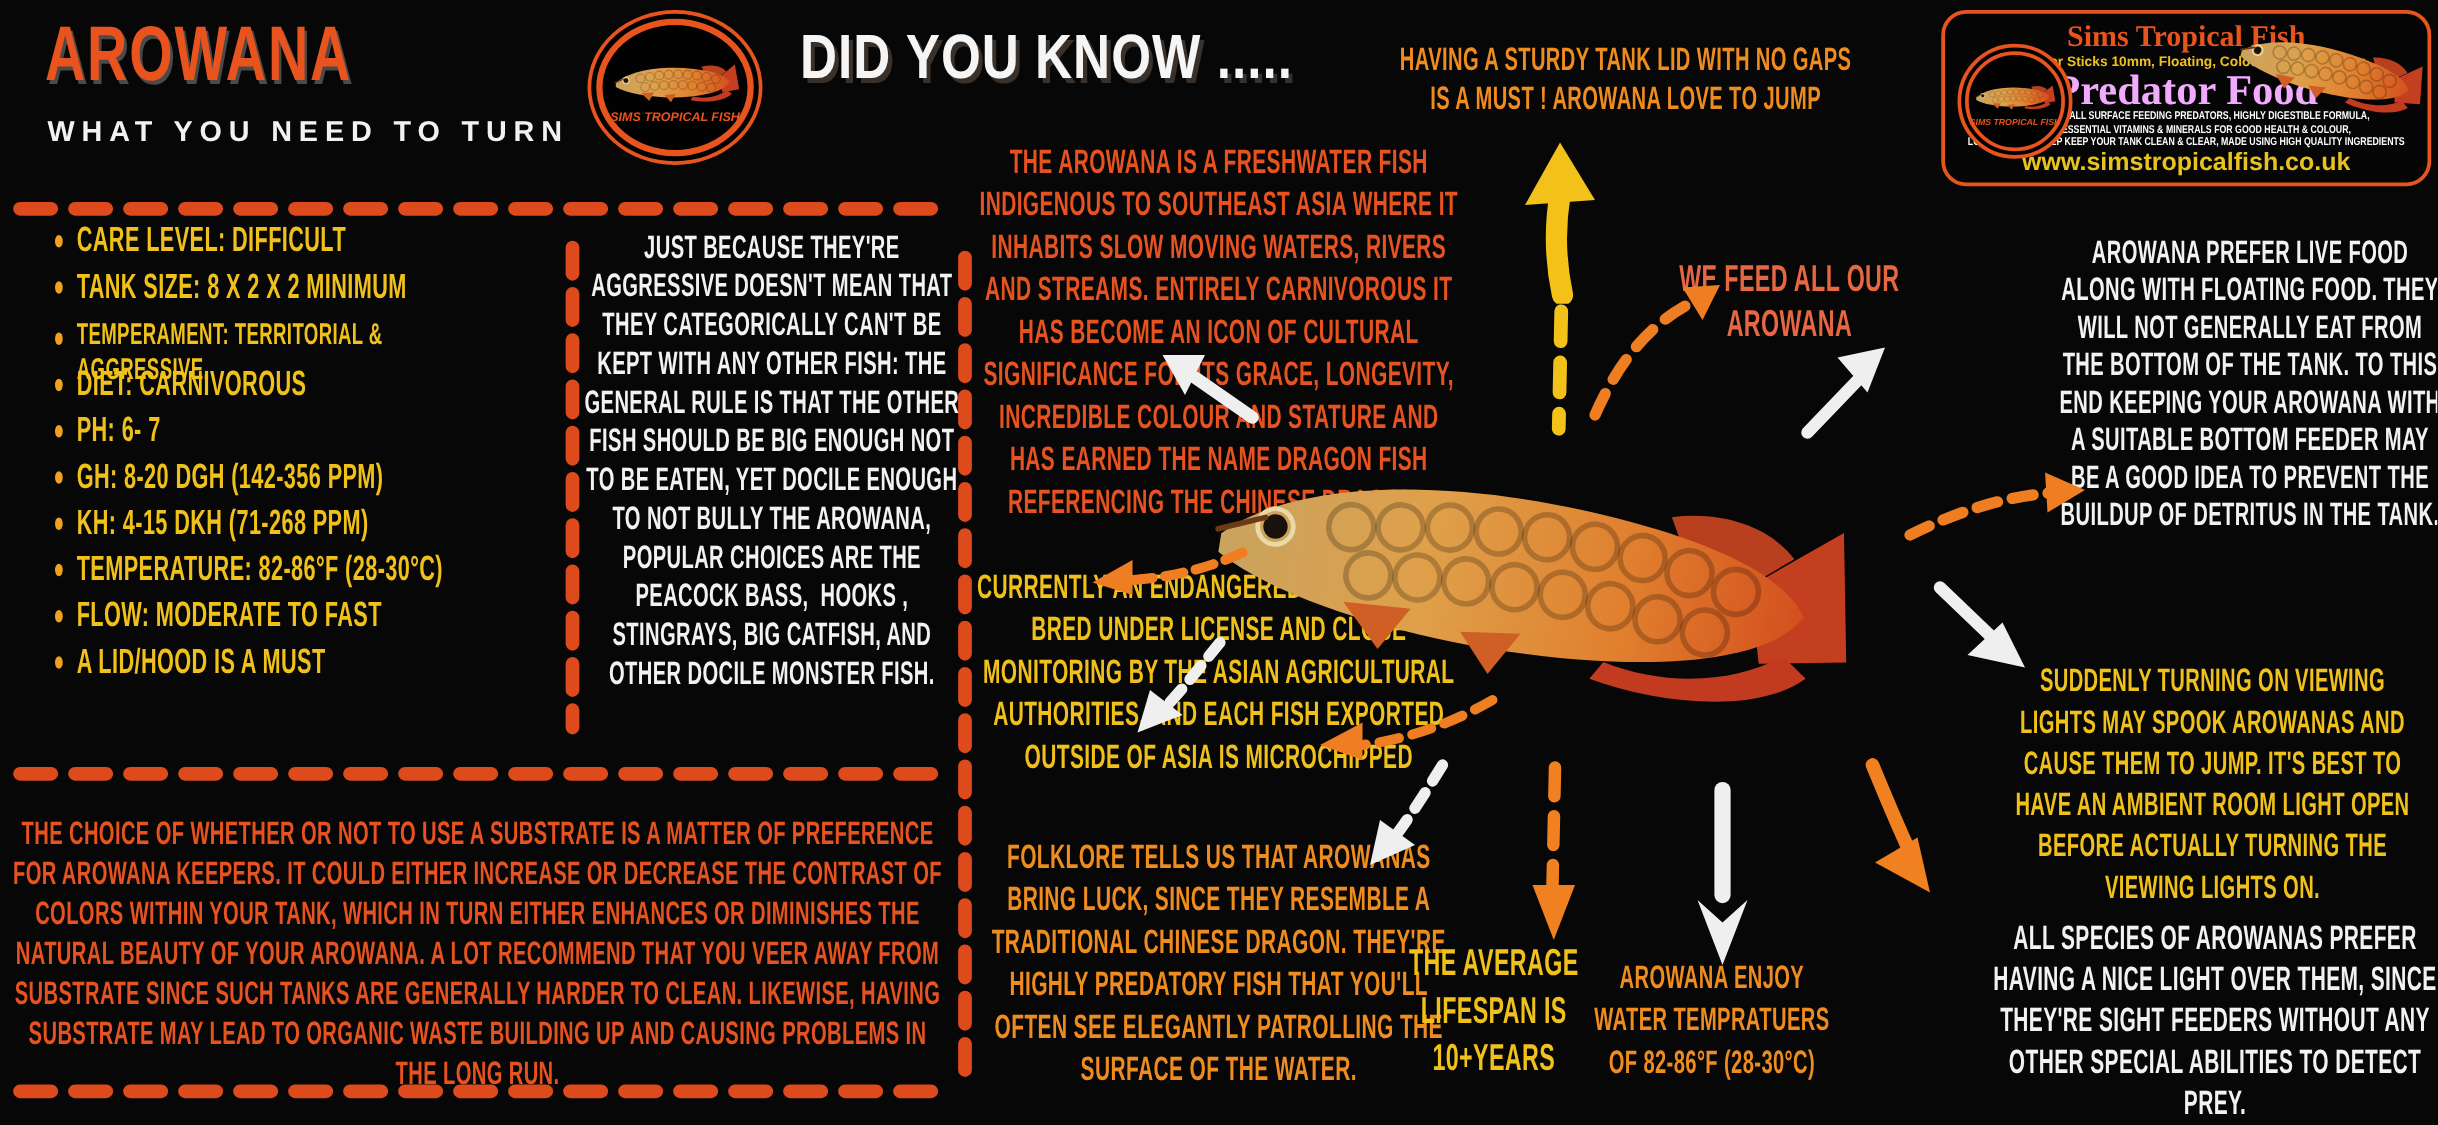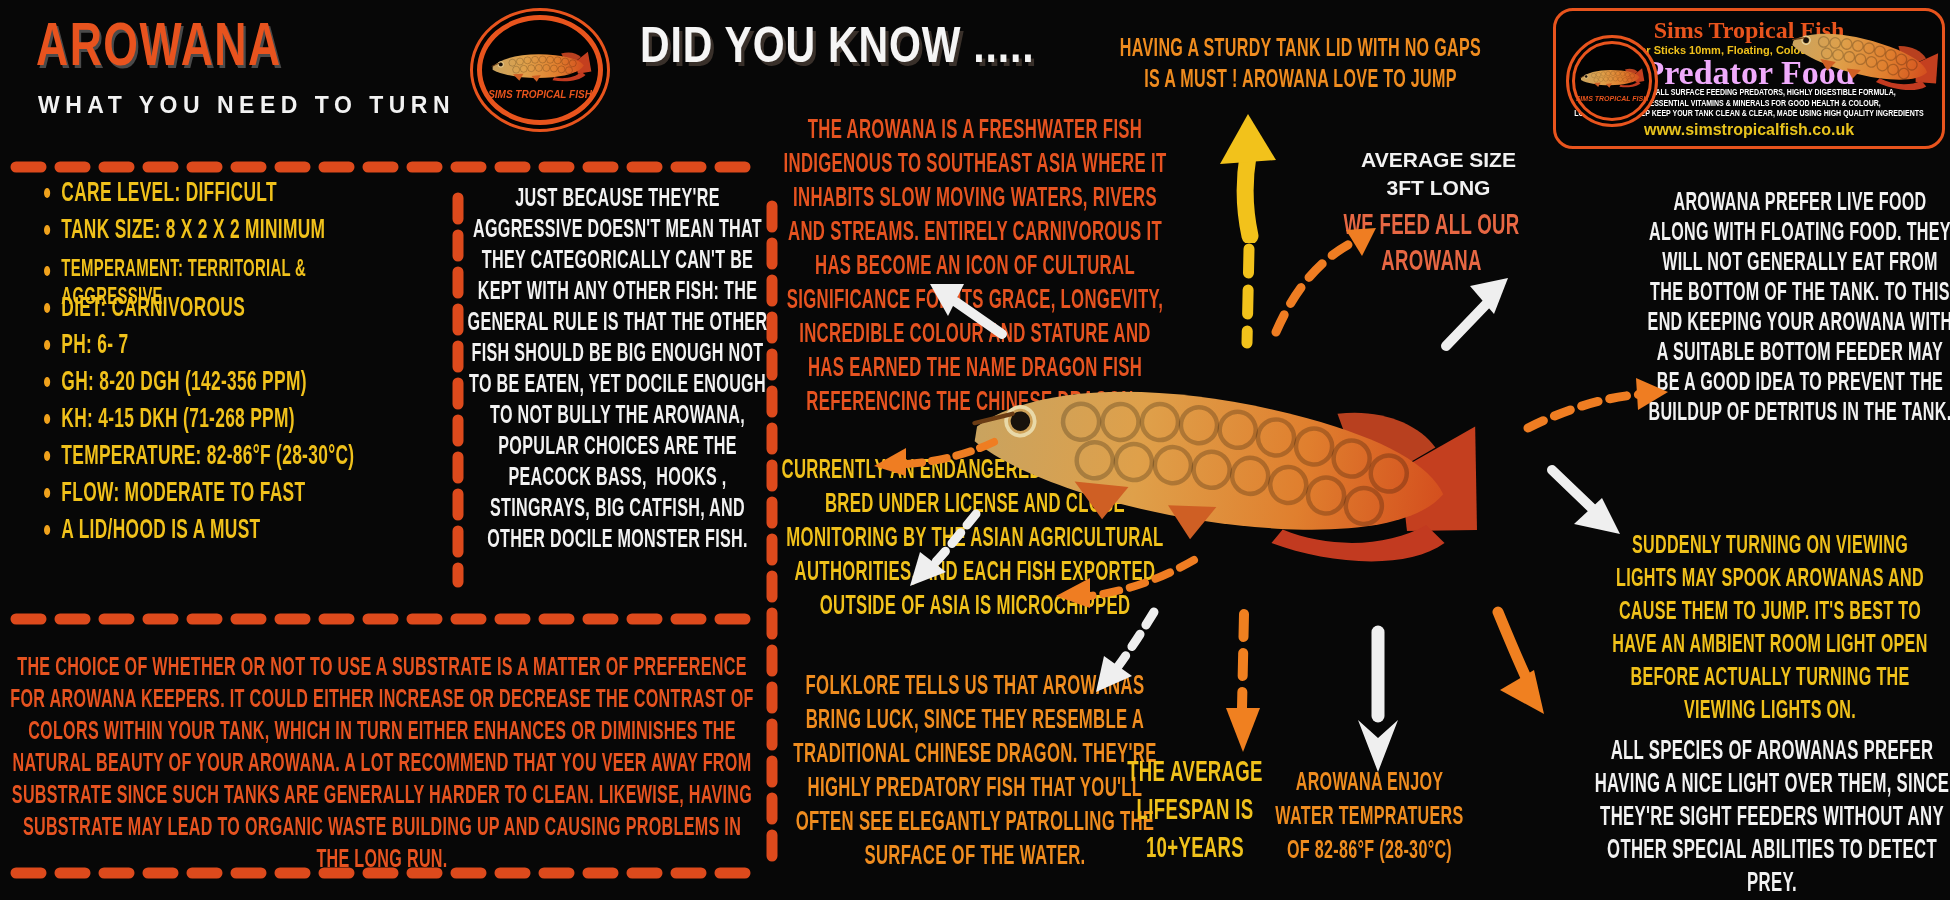--- a/index.html
+++ b/index.html
@@ -45,21 +45,21 @@
   .logo .lname{position:absolute;left:0;right:0;top:66%;text-align:center;color:#e8541d;
                font-style:italic;font-weight:700;}
 
   
   .card{left:1553px;top:8px;width:392px;height:141px;border:3px solid #e8541d;border-radius:20px;
         background:#050505;display:flex;flex-direction:column;align-items:center;padding-top:6px;box-sizing:border-box;}
   .card .brand{font-family:"Liberation Serif","DejaVu Serif",serif;font-size:24px;line-height:26px;font-weight:700;color:#e8541d;}
   .card .psub{font-size:11px;line-height:15px;font-weight:700;color:#f0c11b;}
   .card .pname{font-family:"Liberation Serif","DejaVu Serif",serif;font-size:34px;line-height:29px;font-weight:700;color:#f0abfc;}
   .card .dline{font-size:9px;line-height:10.5px;font-weight:700;color:#fff;white-space:nowrap;transform:scaleX(.78);}
-  .card .site{font-size:16px;line-height:18px;font-weight:700;color:#e8c31d;margin-top:2px;}
+  .card .site{font-size:20px;line-height:18px;font-weight:700;color:#e8c31d;margin-top:2px;}
   .fish{position:absolute;}
 </style>
 </head>
 <body>
 
 <svg width="0" height="0" style="position:absolute" aria-hidden="true">
   <defs>
     <linearGradient id="bodyGrad" x1="0" y1="0" x2="1" y2="0">
       <stop offset="0" stop-color="#c9a35f"></stop>
       <stop offset="0.35" stop-color="#dfa04a"></stop>
@@ -178,21 +178,20 @@
 
   <div class="logo" style="left:470px;top:8px;width:134px;height:118px">
     <div class="ring"></div>
     <svg class="lfish">
         <use href="#arowana"></use>
       </svg>
     <div class="lname" style="font-size:10px">SIMS TROPICAL FISH</div>
   </div>
 
   <div class="abs para cond lid">HAVING A STURDY TANK LID WITH NO GAPS IS A MUST ! AROWANA LOVE TO JUMP</div>
-  <div class="abs size">AVERAGE SIZE 3FT LONG</div>
   <div class="abs para cond feed">WE FEED ALL OUR AROWANA</div>
   <div class="abs para cond food">AROWANA PREFER LIVE FOOD ALONG WITH FLOATING FOOD. THEY WILL NOT GENERALLY EAT FROM THE BOTTOM OF THE TANK. TO THIS END KEEPING YOUR AROWANA WITH A SUITABLE BOTTOM FEEDER MAY BE A GOOD IDEA TO PREVENT THE BUILDUP OF DETRITUS IN THE TANK.</div>
   <div class="abs para cond lights">SUDDENLY TURNING ON VIEWING LIGHTS MAY SPOOK AROWANAS AND CAUSE THEM TO JUMP. IT'S BEST TO HAVE AN AMBIENT ROOM LIGHT OPEN BEFORE ACTUALLY TURNING THE VIEWING LIGHTS ON.</div>
   <div class="abs para cond sight">ALL SPECIES OF AROWANAS PREFER HAVING A NICE LIGHT OVER THEM, SINCE THEY'RE SIGHT FEEDERS WITHOUT ANY OTHER SPECIAL ABILITIES TO DETECT PREY.</div>
   <div class="abs para cond lifespan">THE AVERAGE LIFESPAN IS 10+YEARS</div>
   <div class="abs para cond temp">AROWANA ENJOY WATER TEMPRATUERS OF 82-86°F (28-30°C)</div>
 
   <div class="abs card">
     <div class="brand">Sims Tropical Fish</div>
     <div class="psub">Predator Sticks 10mm, Floating, Colour Enhancer 150g</div>

